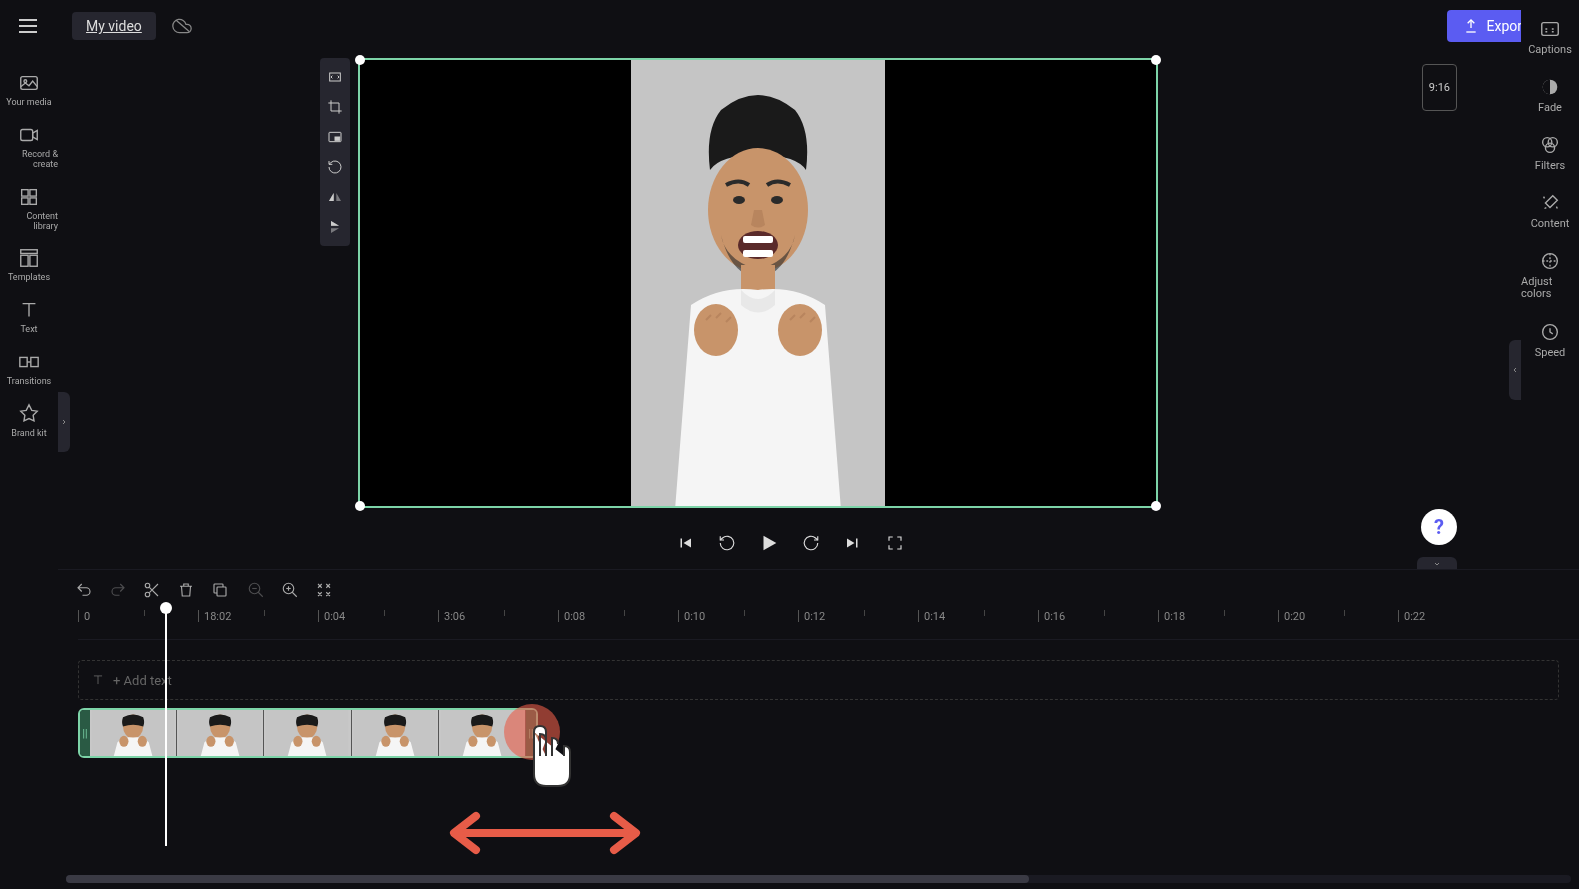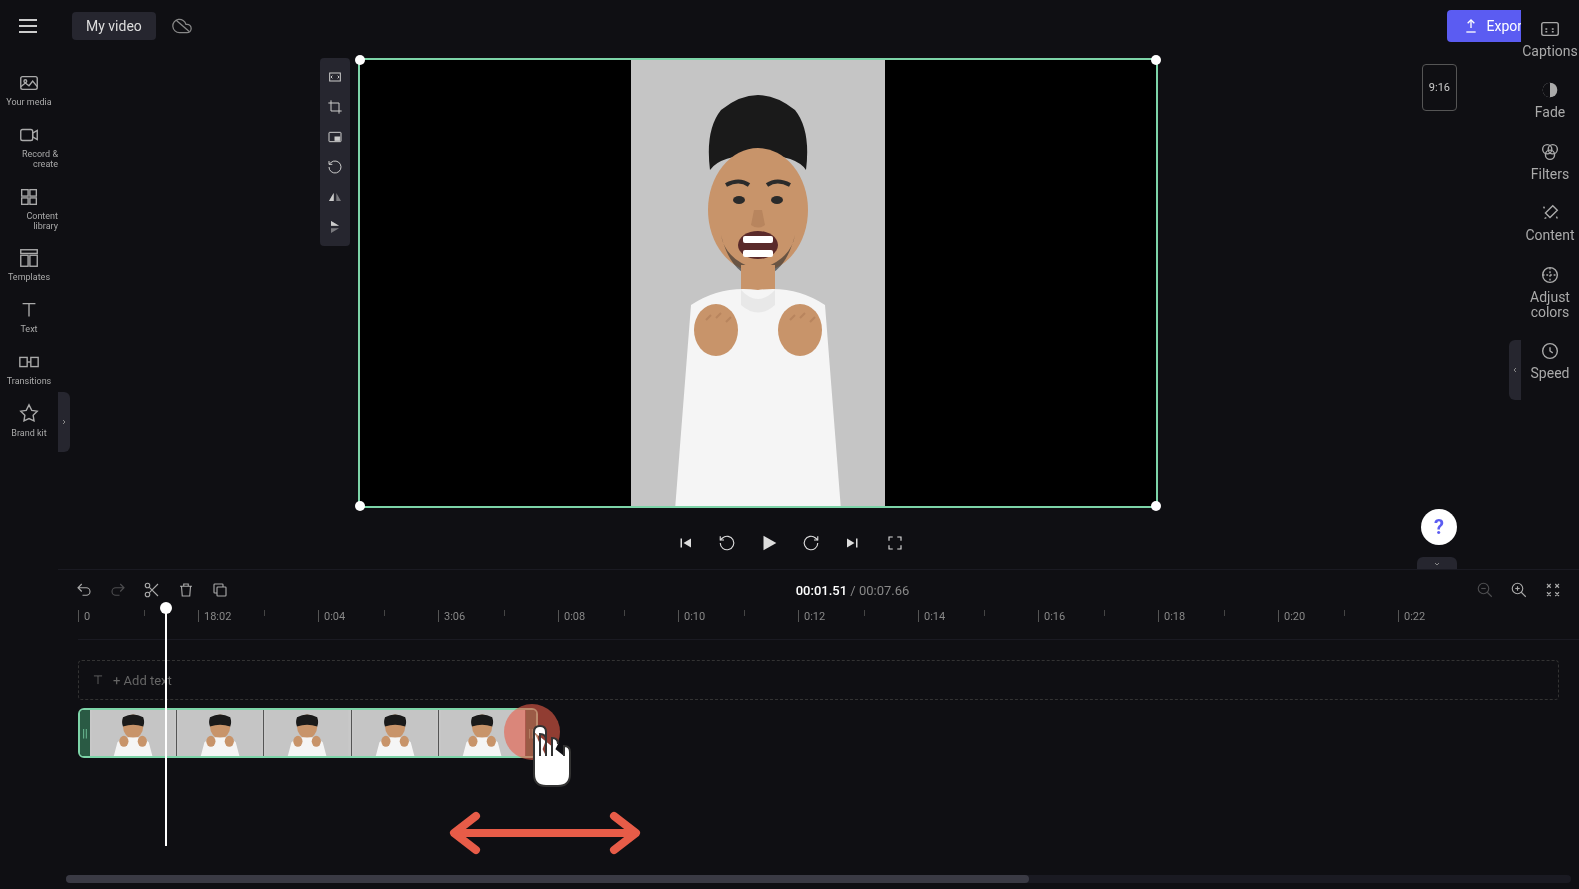--- a/index.html
+++ b/index.html
@@ -26,20 +26,21 @@
   margin-right: 32px;
   cursor: pointer;
 }
 .video-title {
   background: #26262f;
   padding: 6px 14px;
   border-radius: 4px;
   font-size: 14px;
   color: #ddd;
   margin-right: 16px;
+  text-decoration: underline;
 }
 .cloud-icon {
   width: 20px; height: 20px;
   color: #888;
 }
 .topbar-spacer { flex: 1; }
 .export-btn {
   background: #5b5cf2;
   color: #fff;
   padding: 8px 16px;
@@ -107,21 +108,21 @@
   width: 58px;
   padding: 10px 0;
   display: flex;
   flex-direction: column;
   align-items: center;
   gap: 4px;
   cursor: pointer;
   color: #aaa;
 }
 .right-item .icon { width: 22px; height: 22px; }
-.right-item .label { font-size: 14px; text-align: center; line-height: 1.1; }
+.right-item .label { font-size: 11px; text-align: left; line-height: 1.1; }
 .right-toggle {
   position: absolute;
   left: -12px;
   top: 340px;
   width: 12px;
   height: 60px;
   background: #26262f;
   border-radius: 6px 0 0 6px;
   display: flex;
   align-items: center;
@@ -720,23 +721,20 @@
           <svg width="18" height="18" viewBox="0 0 24 24" fill="none" stroke="#aaa" stroke-width="1.5">
             <path d="M4 7h16M9 7V4h6v3M6 7l1 13h10l1-13"></path>
           </svg>
         </div>
       <div class="tl-btn">
           <svg width="18" height="18" viewBox="0 0 24 24" fill="none" stroke="#aaa" stroke-width="1.5">
             <rect x="8" y="8" width="12" height="12" rx="1"></rect>
             <path d="M16 8V5a1 1 0 00-1-1H5a1 1 0 00-1 1v10a1 1 0 001 1h3"></path>
           </svg>
         </div>
-    </div>
-    <div class="center">
-      <span class="time-current">00:01.51</span><span class="time-total"> / </span><span class="time-total">00:07.66</span>
     </div>
     <div class="right">
       <div class="tl-btn" style="opacity:0.4">
           <svg width="18" height="18" viewBox="0 0 24 24" fill="none" stroke="#aaa" stroke-width="1.5">
             <circle cx="10" cy="10" r="7"></circle>
             <line x1="21" y1="21" x2="15" y2="15"></line>
             <line x1="7" y1="10" x2="13" y2="10"></line>
           </svg>
         </div>
       <div class="tl-btn">

